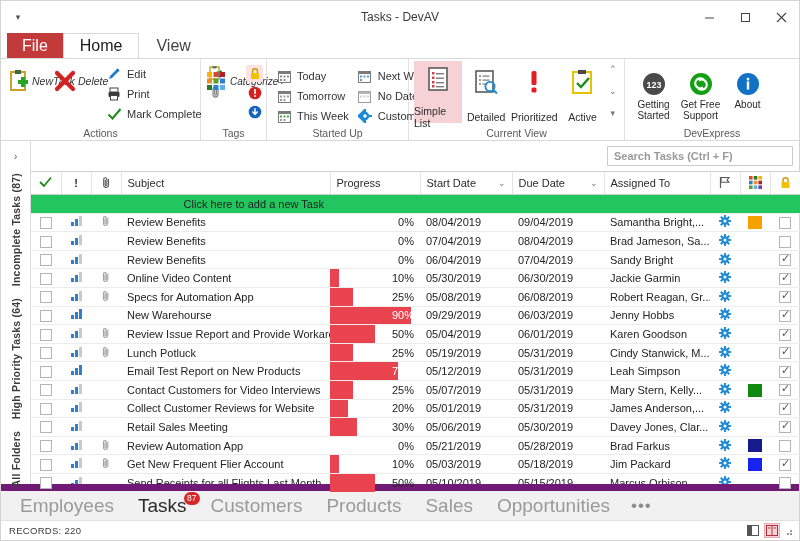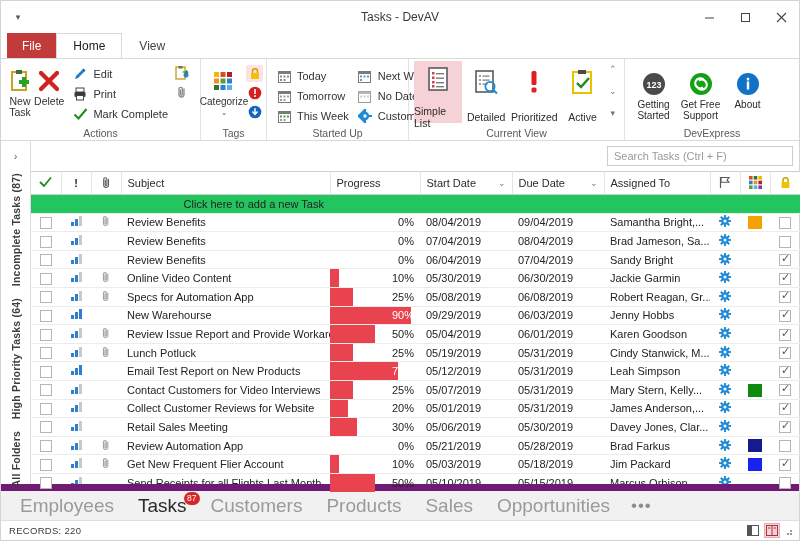--- a/index.html
+++ b/index.html
@@ -47,21 +47,21 @@
   
   .tabstrip {
     height: 25px; flex: 0 0 25px;
     display: flex; align-items: flex-end;
     background: #ffffff;
     padding-left: 6px;
   }
   .tab {
     height: 25px; padding: 0 16px;
     display: flex; align-items: center;
-    font-size: 12px; color: #444;
+    font-size: 16px; color: #444;
     border: 1px solid transparent;
     border-bottom: none;
   }
   .tab.file {
     background: #c23a3a; color: #ffffff;
     padding: 0 14px; height: 25px;
   }
   .tab.active {
     background: #ffffff; color: #1b1b1b;
     border-color: #d9d9d9;
@@ -88,23 +88,23 @@
     display: flex; align-items: flex-start;
     padding: 4px 5px 0 5px;
   }
   .rgroup-label {
     height: 15px; text-align: center;
     font-size: 10.5px; color: #5a5a5a;
     line-height: 15px;
   }
   .bigbtn {
     width: 46px;
-    display: flex; flex-direction: column; align-items: center;
+    display: flex; flex-direction: row; align-items: center;
     padding-top: 3px;
-    font-size: 10.5px; color: #333; line-height: 11px; text-align: center;
+    font-size: 10.5px; color: #333; line-height: 11px; text-align: center; font-style: italic;
   }
   .bigbtn .ic { height: 30px; display:flex; align-items:center; justify-content:center; }
   .smallcol { display: flex; flex-direction: column; justify-content: flex-start; padding-top:1px; }
   .smallbtn {
     height: 20px; display: flex; align-items: center; gap: 5px;
     font-size: 11px; color: #333; padding: 0 4px; white-space: nowrap;
   }
   .smallbtn .ic { width: 16px; height:16px; display:flex; align-items:center; justify-content:center; }
   .vstack-icons { display:flex; flex-direction:column; gap:2px; padding: 2px 4px 0 2px; }
   .vstack-icons .ic { width:17px; height:17px; display:flex; align-items:center; justify-content:center; }
@@ -145,21 +145,21 @@
     font-size: 10.5px; font-weight: bold; color: #3d3d3d;
     white-space: nowrap; letter-spacing: 0.2px;
     padding: 6px 0;
   }
 
   .gridwrap { flex: 1; display: flex; flex-direction: column; min-width: 0; }
 
   .grid-toolbar {
     height: 30px; flex: 0 0 30px;
     display: flex; align-items: center; justify-content: flex-end;
-    padding-right: 6px; background: #ffffff;
+    padding-right: 6px; background: #ffffff; font-weight: bold;
   }
   .searchbox {
     width: 186px; height: 20px;
     border: 1px solid #cccccc; background:#fff;
     font-size: 11px; color: #9a9a9a;
     display:flex; align-items:center; padding: 0 6px;
   }
 
   table.grid { width: 100%; border-collapse: collapse; table-layout: fixed; }
   table.grid th {

